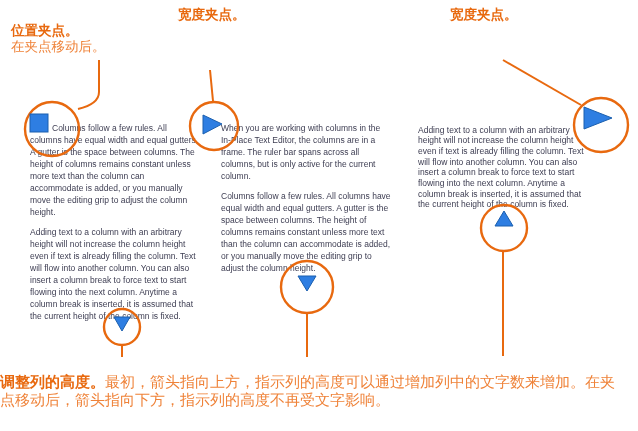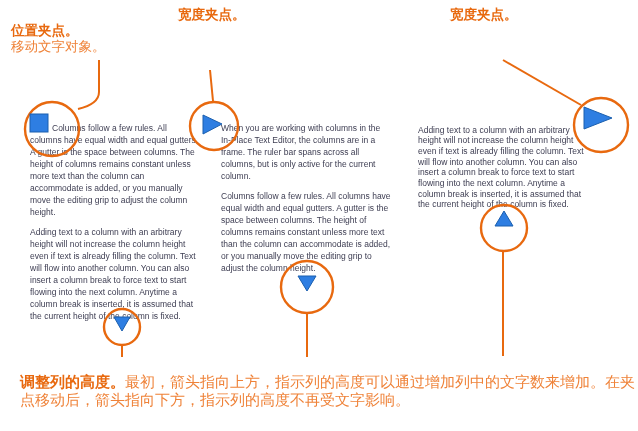--- a/index.html
+++ b/index.html
@@ -17,21 +17,21 @@
     overflow:hidden;
     font-family:"Liberation Sans", sans-serif;
   }
   
   .callout{position:absolute;font-size:13.5px;line-height:15.5px;color:var(--accent-orange-light);}
   .callout .co-title{font-weight:bold;color:var(--accent-orange);display:block;}
   .callout-1{left:11px;top:7px;width:130px;margin-top:16px;}
   .callout-2{left:178px;top:7px;width:146px;}
   .callout-3{left:450px;top:7px;width:128px;}
   .bottom-callout{
-    position:absolute;left:20px;top:358px;width:616px;
+    position:absolute;left:0;top:358px;width:616px;
     font-size:15px;line-height:17.5px;color:var(--accent-orange-light);
   }
   .bottom-callout b{color:var(--accent-orange);font-weight:bold;}
   
   .col-par{
     position:absolute;
     font-size:8.5px;line-height:12px;
     color:var(--body-text);
     letter-spacing:0;
   }
@@ -46,21 +46,21 @@
   .callout-circle{stroke:var(--accent-orange);stroke-width:2.4;fill:none;}
   .grip{fill:var(--grip-blue);stroke:var(--grip-blue-dark);stroke-width:1;}
 </style>
 </head>
 <body>
 
 <div class="canvas">
 
   <div class="callout callout-1">
     <span class="co-title">位置夹点。</span>
-    <span>移动文字对象。</span>
+    <span>在夹点移动后。</span>
   </div>
 
   <div class="callout callout-2">
     <span class="co-title">宽度夹点。</span>
   </div>
 
   <div class="callout callout-3">
     <span class="co-title">宽度夹点。</span>
   </div>
 

